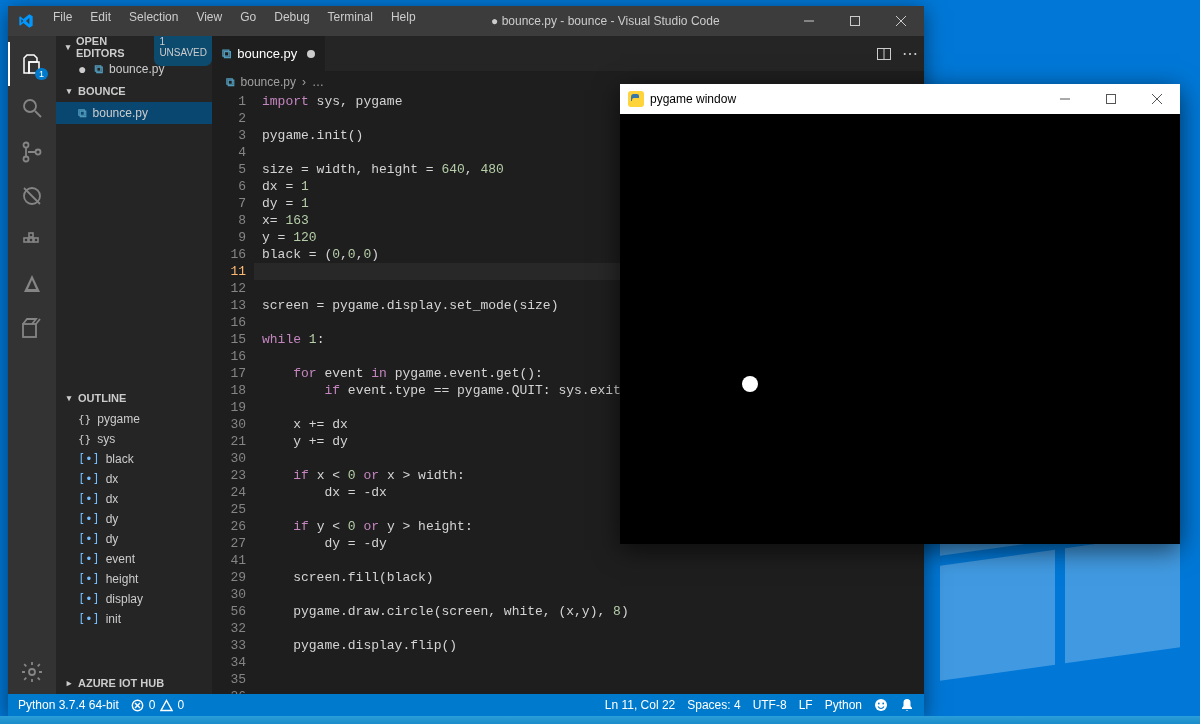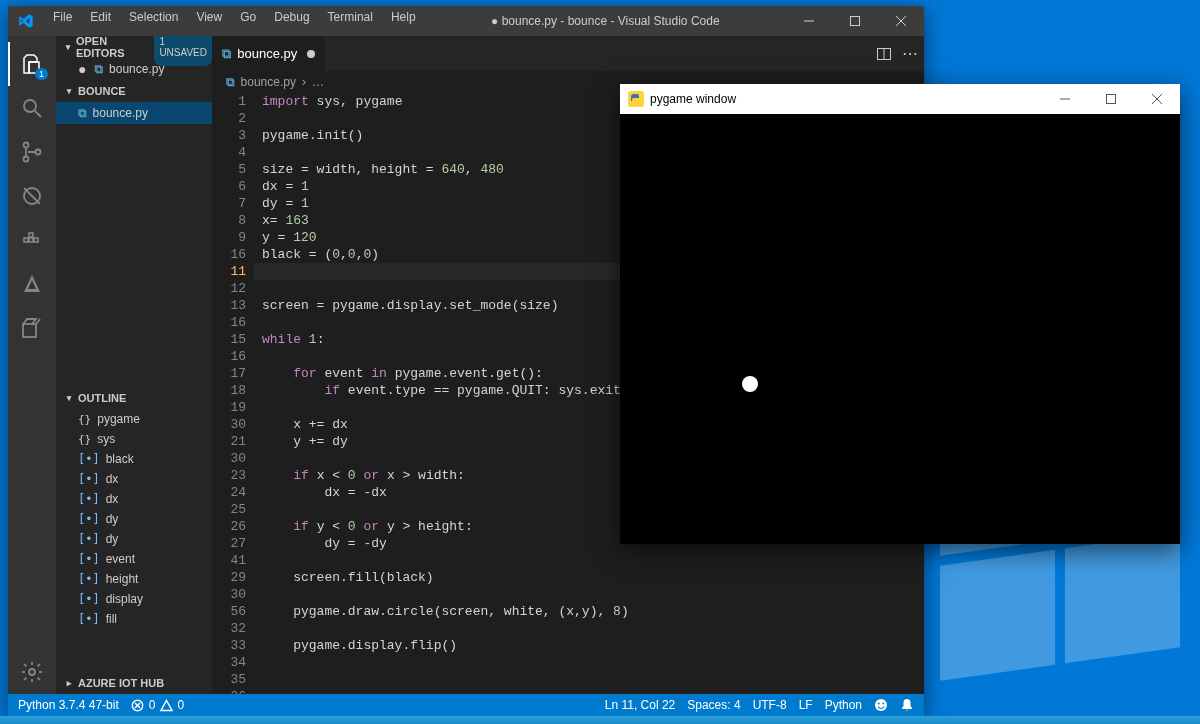--- a/index.html
+++ b/index.html
@@ -347,21 +347,21 @@
           <div class="outline-item">
             <span class="sym-brack">[•]</span>
             <span>height</span>
           </div>
           <div class="outline-item">
             <span class="sym-brack">[•]</span>
             <span>display</span>
           </div>
           <div class="outline-item">
             <span class="sym-brack">[•]</span>
-            <span>fill</span>
+            <span>init</span>
           </div>
         </div>
       <div class="section-header">
         <span class="chev">▸</span>
         <span>AZURE IOT HUB</span>
       </div>
     </div>
 
     <div class="editor-pane">
       <div class="tabs-row">
@@ -425,21 +425,21 @@
             <div class="ln">35</div>
             <div class="ln">36</div>
           </div>
         <div class="code-text"><div class="hl" style="top: 170px;"></div><div class="row"><span class="kw">import</span> sys, pygame</div><div class="row"></div><div class="row">pygame.init()</div><div class="row"></div><div class="row">size = width, height = <span class="num">640</span>, <span class="num">480</span></div><div class="row">dx = <span class="num">1</span></div><div class="row">dy = <span class="num">1</span></div><div class="row">x= <span class="num">163</span></div><div class="row">y = <span class="num">120</span></div><div class="row">black = (<span class="num">0</span>,<span class="num">0</span>,<span class="num">0</span>)</div><div class="row">white = <span class="box-paren">(</span><span class="num">255</span>,<span class="num">255</span>,<span class="num">255</span><span class="box-paren">)</span></div><div class="row"></div><div class="row">screen = pygame.display.set_mode(size)</div><div class="row"></div><div class="row"><span class="kw">while</span> <span class="num">1</span>:</div><div class="row"></div><div class="row">    <span class="kw">for</span> event <span class="kw">in</span> pygame.event.get():</div><div class="row">        <span class="kw">if</span> event.type == pygame.QUIT: sys.exit()</div><div class="row"></div><div class="row">    x += dx</div><div class="row">    y += dy</div><div class="row"></div><div class="row">    <span class="kw">if</span> x &lt; <span class="num">0</span> <span class="kw">or</span> x &gt; width:</div><div class="row">        dx = -dx</div><div class="row"></div><div class="row">    <span class="kw">if</span> y &lt; <span class="num">0</span> <span class="kw">or</span> y &gt; height:</div><div class="row">        dy = -dy</div><div class="row"></div><div class="row">    screen.fill(black)</div><div class="row"></div><div class="row">    pygame.draw.circle(screen, white, (x,y), <span class="num">8</span>)</div><div class="row"></div><div class="row">    pygame.display.flip()</div><div class="row"></div><div class="row"></div><div class="row"></div></div>
       </div>
     </div>
 
   </div>
 
   <div class="statusbar">
-    <div class="sb-item">Python 3.7.4 47-bit</div>
+    <div class="sb-item">Python 3.7.4 64-bit</div>
     <div class="sb-item">
       <span class="sb-icon">
           <svg width="13" height="13" viewBox="0 0 13 13" fill="none" stroke="currentColor" stroke-width="1.4">
             <circle cx="6.5" cy="6.5" r="5.2"></circle>
             <line x1="4" y1="4" x2="9" y2="9"></line>
             <line x1="9" y1="4" x2="4" y2="9"></line>
           </svg>
         </span>
       <span>0</span>
       <span class="sb-icon">

